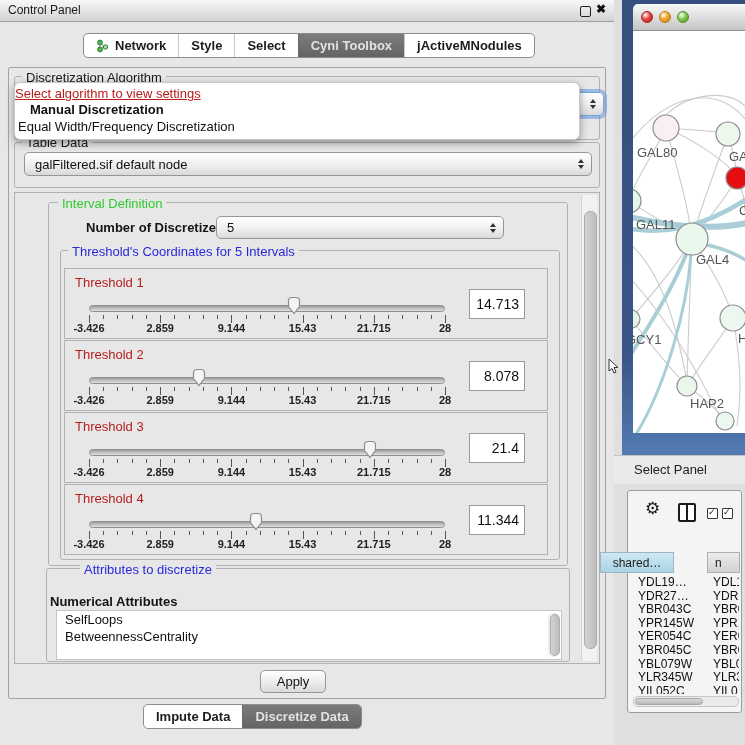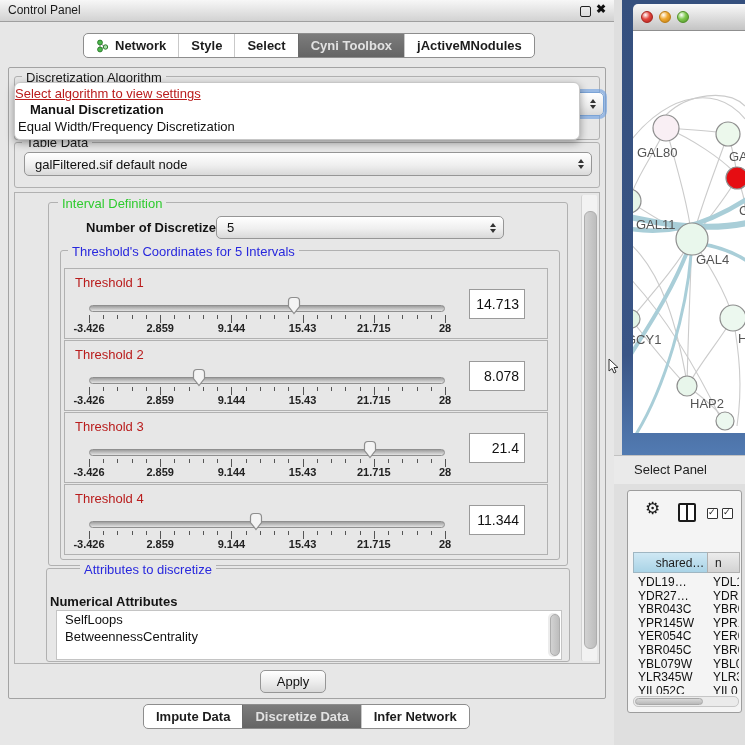--- a/index.html
+++ b/index.html
@@ -80,21 +80,21 @@
   #tp-title{left:614px;top:455px;width:131px;height:28px;background:#eaeaea;border-top:1px solid #c2c2c2;}
   #tp-title .t{position:absolute;left:20px;top:6px;font-size:13px;color:#222;}
   #tp-card{left:627px;top:490px;width:113px;height:221px;background:#f4f4f4;border:1px solid #9d9d9d;border-radius:3px;}
   #gear{left:645px;top:500px;font-size:17px;color:#1a1a1a;line-height:1;}
   #colicon{left:678px;top:503px;width:14px;height:15px;border:2px solid #1a1a1a;border-radius:2px;background:#fff;}
   #colicon::after{content:"";position:absolute;left:50%;top:0;bottom:0;width:2px;background:#1a1a1a;transform:translateX(-50%);}
   .chk{position:absolute;top:508px;width:9px;height:9px;border:1.5px solid #333;border-radius:1px;background:#fff;}
   .chk::after{content:"✓";position:absolute;left:0px;top:-2px;font-size:9px;color:#222;}
   .hdr-cell{position:absolute;top:552px;height:21px;font-size:12px;color:#1c1c1c;display:flex;align-items:center;
             box-sizing:border-box;border:1px solid #9fb6c2;}
-  #hdr1{left:633px;width:94px;background:linear-gradient(#cfe8f4,#a9d3e6);justify-content:center;}
+  #hdr1{left:600px;width:74px;background:linear-gradient(#cfe8f4,#a9d3e6);justify-content:center;}
   #hdr2{left:707px;width:33px;background:linear-gradient(#ececec,#d2d2d2);border-color:#b0b0b0;padding-left:7px;}
   #rows-clip{left:633px;top:575px;width:106px;height:119px;overflow:hidden;}
   .trow{position:relative;height:13.6px;font-size:12px;color:#101010;}
   .trow .c1{position:absolute;left:5px;top:0;white-space:nowrap;}
   .trow .c2{position:absolute;left:80px;top:0;white-space:nowrap;}
   #hscroll{left:633px;top:696px;width:104px;height:9px;background:#ebebeb;border:1px solid #c6c6c6;border-radius:5px;}
   #hscroll .thumb{position:absolute;left:1px;top:0.5px;width:68px;height:7px;border-radius:4px;
                   background:linear-gradient(#d8d8d8,#b9b9b9);border:1px solid #a8a8a8;box-sizing:border-box;}
   svg text{font-family:"Liberation Sans",sans-serif;}
 </style>
@@ -359,23 +359,20 @@
   </div>
 
   <div class="mac-btn" style="left:260px;top:670px;width:64px;height:21px;">Apply</div>
 
   <div class="tabstrip" id="bottom-tabs">
       <div class="tab">
         <span>Impute Data</span>
       </div>
       <div class="tab sel">
         <span>Discretize Data</span>
-      </div>
-      <div class="tab">
-        <span>Infer Network</span>
       </div>
     </div>
 </div>
 
 <div class="abs" id="net-frame"></div>
 <div class="abs" id="net-titlebar">
     <div class="light" style="left: 8px; background: radial-gradient(circle at 35% 30%, rgb(255, 255, 255) 0%, rgb(227, 69, 61) 45%, rgb(167, 34, 28) 100%); border: 1px solid rgb(167, 34, 28);"></div>
     <div class="light" style="left: 26px; background: radial-gradient(circle at 35% 30%, rgb(255, 255, 255) 0%, rgb(240, 167, 46) 45%, rgb(185, 123, 20) 100%); border: 1px solid rgb(185, 123, 20);"></div>
     <div class="light" style="left: 44px; background: radial-gradient(circle at 35% 30%, rgb(255, 255, 255) 0%, rgb(127, 200, 79) 45%, rgb(78, 143, 38) 100%); border: 1px solid rgb(78, 143, 38);"></div>
   </div>

